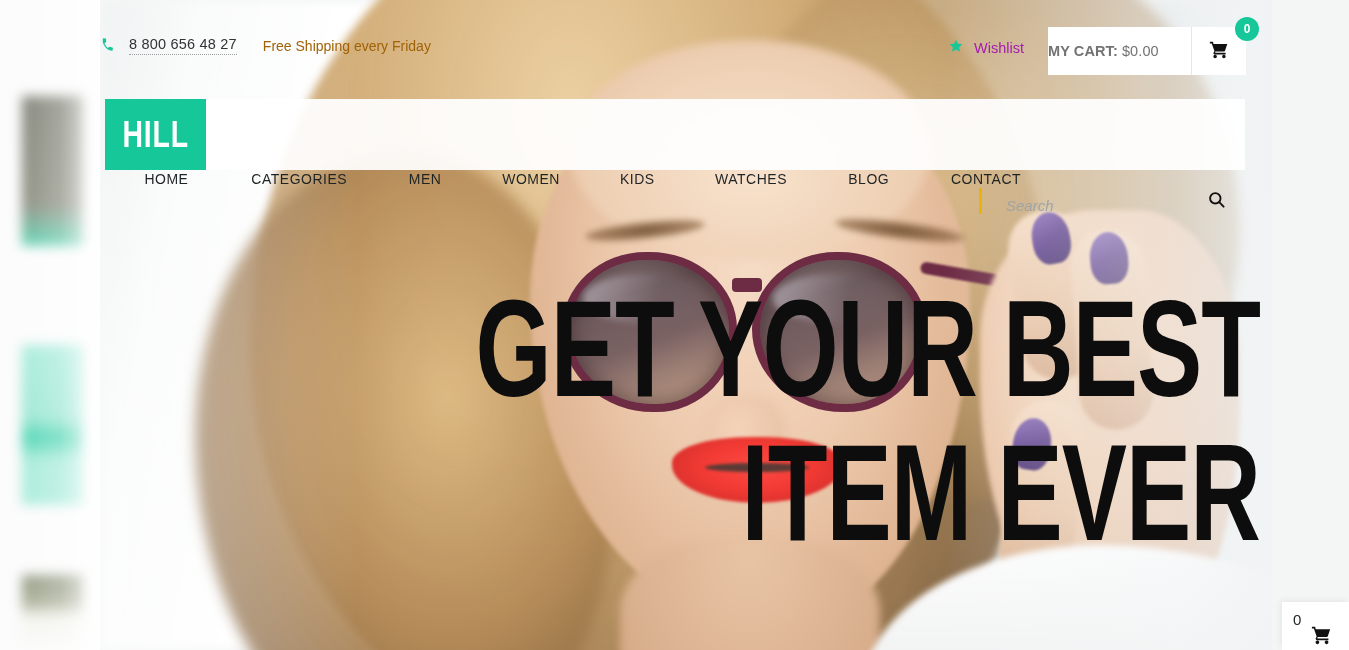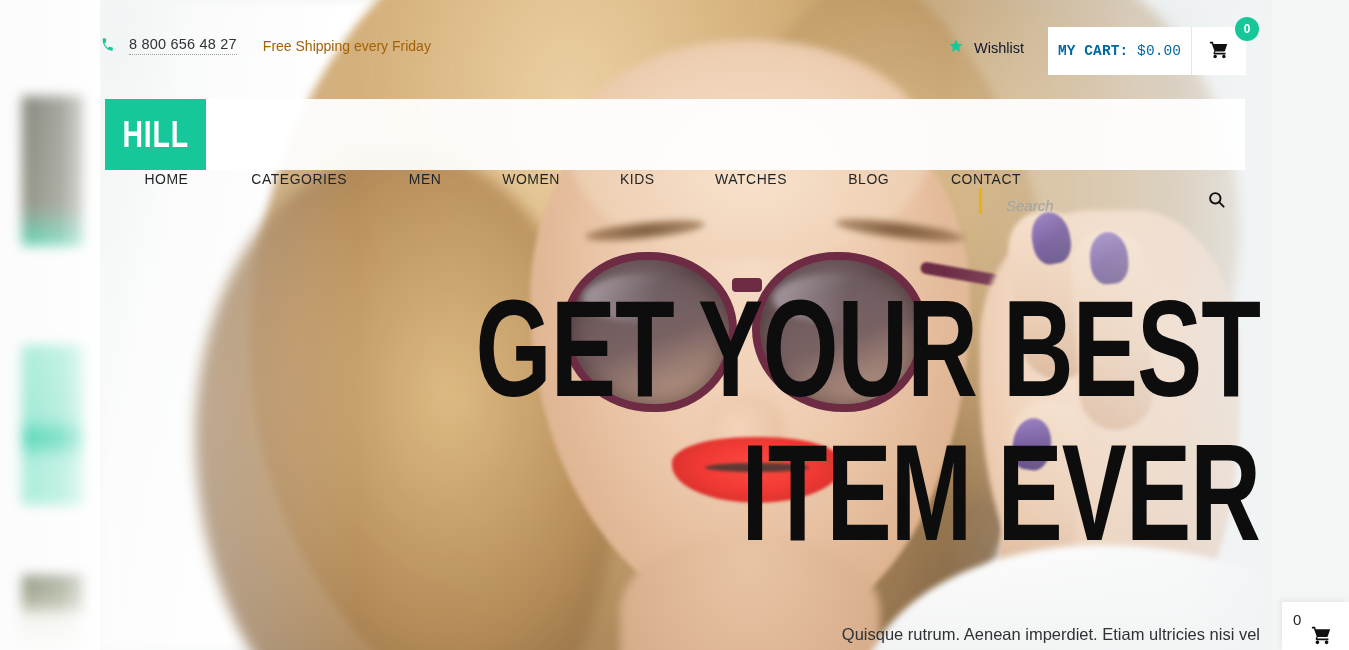--- a/index.html
+++ b/index.html
@@ -235,31 +235,31 @@
     font-size: 14.5px; color: #2f3436; letter-spacing: .2px;
     border-bottom: 1px dotted #9aa0a2; padding-bottom: 2px; cursor: pointer;
   }
   .shipping-note { font-size: 14px; color: #a16207; margin-left: 12px; }
 
   .wishlist {
     position: absolute; left: 948px; top: 38px;
     display: flex; align-items: center; gap: 10px; cursor: pointer;
   }
   .star-icon { color: #16c79a; font-size: 16px; line-height: 1; }
-  .wishlist-label { font-size: 14.5px; color: #0f172a; }
+  .wishlist-label { font-size: 14.5px; color: #a21caf; }
 
   .cart-box {
     position: absolute; left: 1048px; top: 27px;
     width: 198px; height: 48px;
     background: #ffffff;
     display: flex; align-items: center;
   }
   .cart-label {
-    flex: 1; text-align: center;
-    font-size: 14.5px; font-weight: 700; color: #0369a1; letter-spacing: .1px; font-family: Liberation Mono, monospace;
+    flex: 1; text-align: left;
+    font-size: 14.5px; font-weight: 700; color: #737373; letter-spacing: .1px;
   }
   .cart-label .amt { font-weight: 400; }
   .cart-icon-cell {
     width: 55px; height: 48px; display: flex; align-items: center; justify-content: center;
     border-left: 1px solid #e6e7e7; cursor: pointer;
   }
   .cart-badge {
     position: absolute; left: 1235px; top: 17px;
     width: 24px; height: 24px; border-radius: 50%;
     background: #16c79a; color: #fff;
@@ -453,21 +453,20 @@
           </svg>
         </span>
       </button>
     </div>
   </div>
 
   <div class="hero-text">
     <div class="hero-line">GET YOUR BEST</div>
     <div class="hero-line second">ITEM EVER</div>
   </div>
-  <div class="hero-sub">Quisque rutrum. Aenean imperdiet. Etiam ultricies nisi vel</div>
 
   <div class="float-cart">
     <span class="float-cart-count">0</span>
     <span class="float-cart-icon">
       <svg width="22" height="22" viewBox="0 0 24 24" fill="#111111" aria-hidden="true">
         <path d="M7 18c-1.1 0-2 .9-2 2s.9 2 2 2 2-.9 2-2-.9-2-2-2zm10 0c-1.1 0-2 .9-2 2s.9 2 2 2 2-.9 2-2-.9-2-2-2zM7.2 14.3h9.6c.7 0 1.4-.5 1.6-1.2l2.5-7.4H5.2L4.5 3H1v2h2.1l3.1 8.6-.9 1.7c-.6 1.1.2 2.5 1.5 2.5H19v-2H7.2c-.2 0-.3-.2-.2-.3l.2-1.2z"></path>
       </svg>
     </span>
   </div>
 

